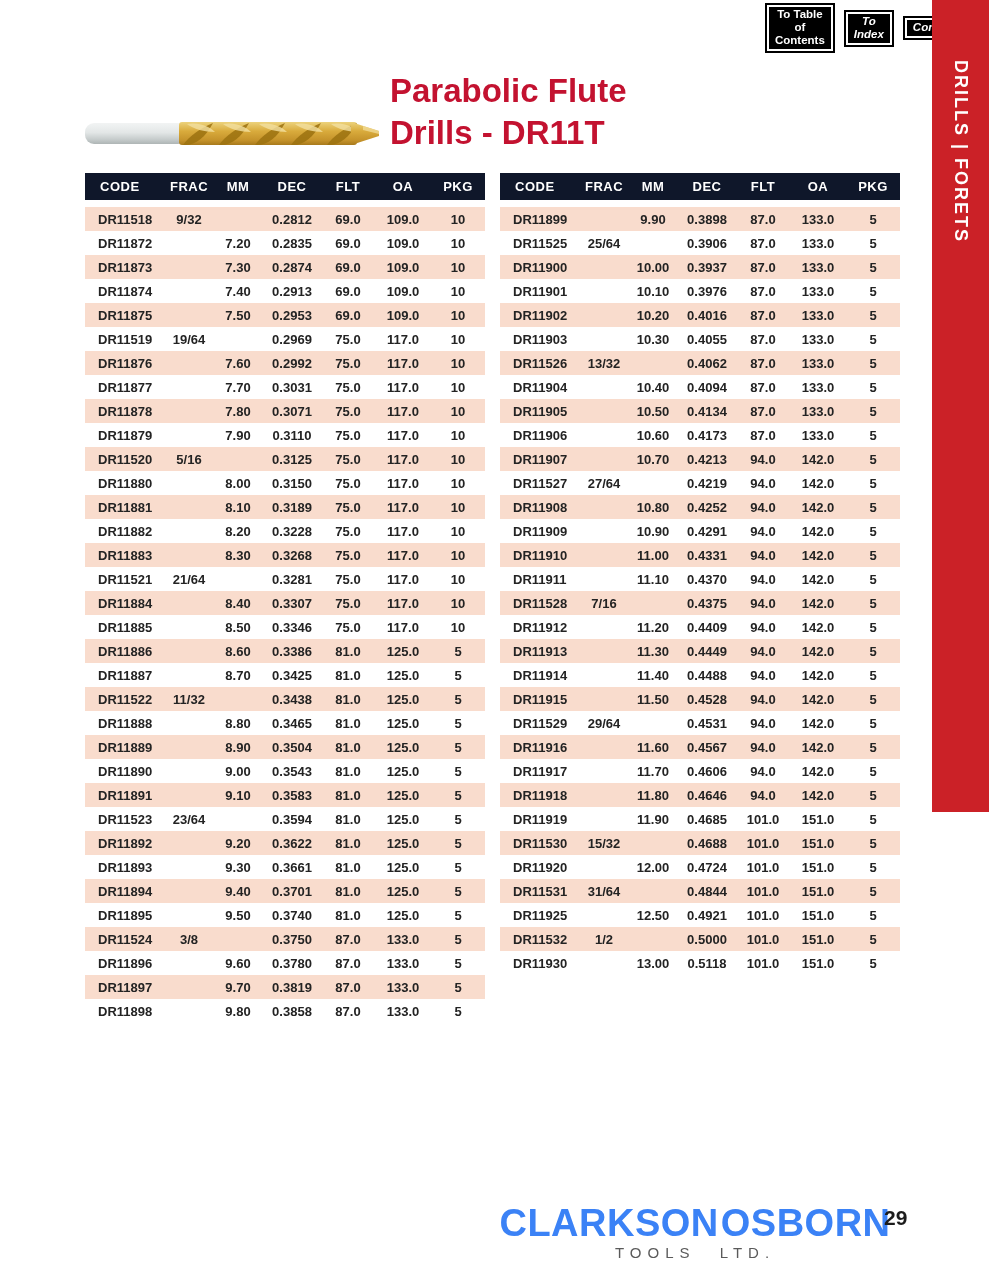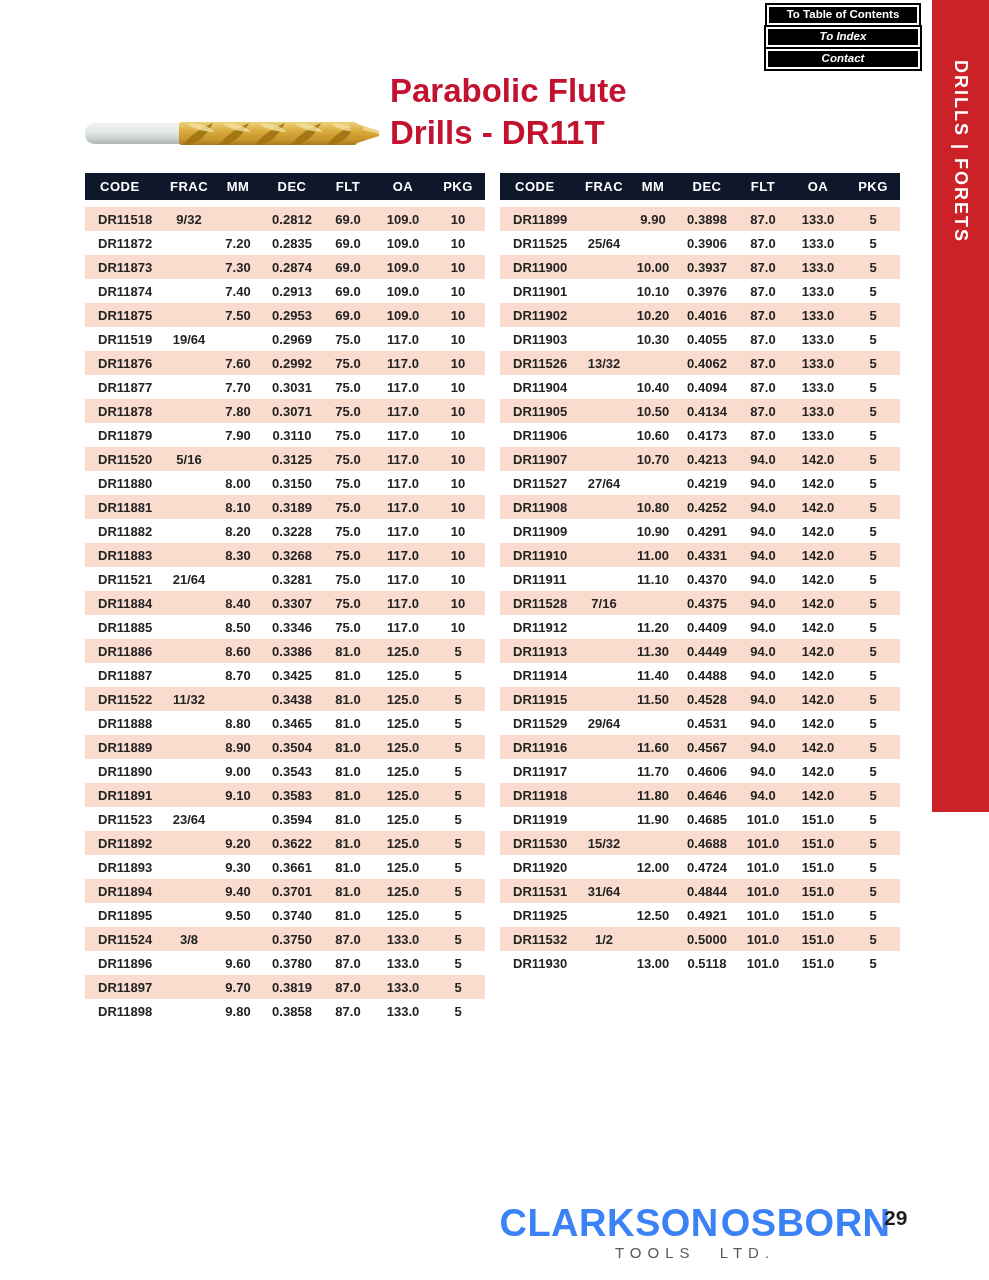--- a/index.html
+++ b/index.html
@@ -3,21 +3,21 @@
 <meta charset="utf-8">
 <style>
   html,body { margin:0; padding:0; }
   body {
     width:989px; height:1280px; background:#ffffff; position:relative;
     font-family:"Liberation Sans", sans-serif; overflow:hidden;
   }
 
   
   .nav { position:absolute; top:5px; right:70px; width:152px;
-         display:flex; flex-direction:column; gap:2px; align-items:center; }
+         display:flex; flex-direction:row; gap:13px; align-items:center; }
   .nav-btn {
     background:#000; color:#fff; font-weight:bold; font-size:11.5px;
     text-align:center; padding:1px 6px 2px; border:2px solid #fff;
     outline:2px solid #000; box-sizing:border-box; cursor:pointer; line-height:13px;
   }
   .nav-btn.w1 { width:152px; }
   .nav-btn.w2 { width:154px;font-style:italic; }
 
   
   .sidebar { position:absolute; top:0; right:0; width:57px; height:812px; background:#cb2127; }

